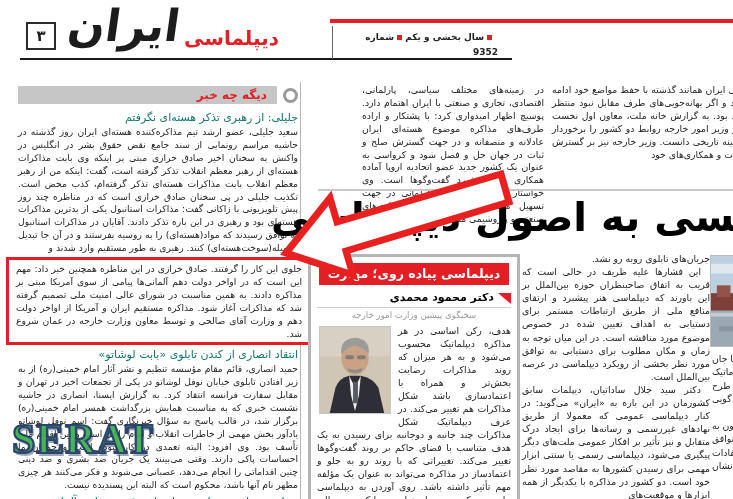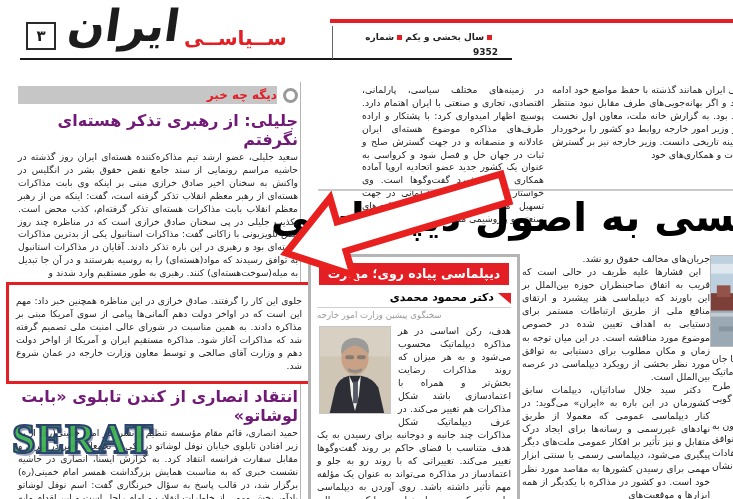--- a/index.html
+++ b/index.html
@@ -32,36 +32,36 @@
   .topcol-b{left:552px;width:205px}
   .gray-rule{left:318px;top:189px;width:415px;height:2px;background:#c9c9c9}
   .main-headline{top:194px;right:-16px;white-space:nowrap;font-size:40px;font-weight:bold;
     color:#000;letter-spacing:-1px}
 
   
   .sidebar{left:18px;top:86px;width:280px}
   .side-bar-row{display:flex;flex-direction:row;align-items:center;height:18px;margin-bottom:7px}
   .magnifier{width:15px;height:15px;border:3px solid #9a9a9a;border-radius:50%;background:#fff;margin-left:6px;flex:0 0 auto}
   .side-bar-strip{flex:1;height:18px;background:#c6c6c6;color:#e31e24;font-weight:bold;
-    font-size:12px;line-height:18px;}
-  .story-head{font-size:16px;font-weight:bold;color:#701a75;margin:3px 0 2px}
+    font-size:12px;line-height:18px;padding-right:10px}
+  .story-head{font-size:11px;font-weight:normal;color:#0f766e;margin:3px 0 2px}
   .story-body{font-size:9.2px;line-height:12.9px;text-align:justify;color:#222}
-  .hl-box{border:3px solid #e31e24;margin:2px -14px 2px -12px;padding:9px 7px;background:#fff}
+  .hl-box{border:3px solid #e31e24;margin:2px -14px 2px -12px;padding:2px 7px;background:#fff}
   .hl-box .story-body{line-height:13px}
 
   
   .feature{left:308px;top:254px;width:212px;height:260px;border:3px solid #b5b5b5;
     background:#fff;padding:5px 6px}
   .kicker{height:22px;background:#e31e24;color:#fff;font-weight:bold;font-size:12.5px;
     line-height:22px;text-align:center;margin:1px 2px 6px}
   .byline{font-size:11px;font-weight:bold;color:#000;text-align:right;
     border-bottom:1px solid #cfcfcf;padding-bottom:3px}
   .flag{display:inline-block;width:0;height:0;border-top:11px solid #e31e24;
     border-left:13px solid transparent;margin-left:4px;vertical-align:middle}
-  .role{font-size:8.6px;color:#999;text-align:left;padding:2px 0 4px}
+  .role{font-size:8.6px;color:#999;text-align:center;padding:2px 0 4px}
   .author-photo{float:left;width:72px;height:88px;margin:2px 7px 3px 2px;border:1px solid #c7c7c7}
   .feature-body{font-size:9.4px;line-height:13px;text-align:justify;color:#222}
 
   
   .rightcol{left:522px;top:252px;width:188px;font-size:9.4px;line-height:13.1px;
     text-align:justify;color:#222}
   .rightcol p+p{text-indent:9px}
 
   
   .scene{left:710px;top:255px;width:70px;height:92px;border:1px solid #bbb;background:#cfd9e2}
@@ -75,21 +75,21 @@
     letter-spacing:1px;color:#3cb34d;-webkit-text-stroke:2.2px #223a66;
     text-shadow:2px 3px 0 rgba(25,45,90,.45);opacity:.95}
 </style>
 </head>
 <body>
 
 <div class="page">
 
   <div class="abs pagenum-box">۳</div>
   <div class="abs logo">ایران</div>
-  <div class="abs section">ســیاســی</div>
+  <div class="abs section">دیپلماسی</div>
   <div class="abs red-rule"></div>
   <div class="abs black-rule"></div>
   <div class="abs hdr-vdiv"></div>
   <div class="abs dateline">
     <div>
       <span class="sq sq2"></span><span>سال بخشی و یکم</span>
       <span class="sq"></span><span>شماره 9352</span>
     </div>
   </div>
 
@@ -138,21 +138,21 @@
       <path d="M22 28 Q20 12 36 11 Q52 12 50 28 Q44 20 36 19 Q28 20 22 28 Z" fill="#9b9b99"></path>
       <rect x="26" y="29" width="9" height="4" rx="2" fill="#6e6e6e" opacity="0.75"></rect>
       <rect x="38" y="29" width="9" height="4" rx="2" fill="#6e6e6e" opacity="0.75"></rect>
       <path d="M29 42 Q36 46 43 42 L43 45 Q36 49 29 45 Z" fill="#8c8c8a"></path>
     </svg>
 
     <p class="feature-body">هدف، رکن اساسی در هر مذاکره دیپلماتیک محسوب می‌شود و به هر میزان که روند مذاکرات رضایت بخش‌تر و همراه با اعتمادسازی باشد شکل مذاکرات هم تغییر می‌کند. در عرف دیپلماتیک شکل مذاکرات چند جانبه و دوجانبه برای رسیدن به یک هدف متناسب با فضای حاکم بر روند گفت‌وگوها تغییر می‌کند. تغییراتی که با روند رو به جلو و اعتمادساز در مذاکره می‌تواند به عنوان یک مؤلفه مهم تأثیر داشته باشد. روی آوردن به دیپلماسی پیاده روی که سروصدای زیادی به پا کرده در حالی است که بهره‌گیری از شیوه‌های مختلف، یک فن مذاکره است و طبیعتا نباید برای این جنبه‌های شکلی، تعریف محتوایی قائل شد. نکته مهم آن است که هیچ زمانی به اندازه اکنون، مواضع ایران برای طرف مقابل بخصوص امریکا</p>
   </section>
 
   <section class="abs rightcol">
-    <p>جریان‌های مخالف حقوق رو نشد.</p>
+    <p>جریان‌های تابلوی روبه رو نشد.</p>
     <p>این فشارها علیه ظریف در حالی است که قریب به اتفاق صاحبنظران حوزه بین‌الملل بر این باورند که دیپلماسی هنر پیشبرد و ارتقای منافع ملی از طریق ارتباطات مستمر برای دستیابی به اهداف تعیین شده در خصوص موضوع مورد مناقشه است. در این میان توجه به زمان و مکان مطلوب برای دستیابی به توافق مورد نظر بخشی از رویکرد دیپلماسی در عرصه بین‌الملل است.</p>
     <p>دکتر سید جلال ساداتیان، دیپلمات سابق کشورمان در این باره به «ایران» می‌گوید: در کنار دیپلماسی عمومی که معمولا از طریق نهادهای غیررسمی و رسانه‌ها برای ایجاد درک متقابل و نیز تأثیر بر افکار عمومی ملت‌های دیگر پیگیری می‌شود، دیپلماسی رسمی یا سنتی ابزار مهمی برای رسیدن کشورها به مقاصد مورد نظر خود است. دو کشور در مذاکره با یکدیگر از همه ابزارها و موقعیت‌های</p>
   </section>
 
   <svg class="abs scene" viewBox="0 0 70 92" preserveAspectRatio="none">
     <rect x="0" y="0" width="70" height="40" fill="#bcd0e0"></rect>
     <rect x="0" y="8" width="70" height="10" fill="#dfe8ee"></rect>
     <rect x="0" y="38" width="70" height="18" fill="#7c4038"></rect>
     <rect x="6" y="30" width="14" height="12" fill="#93524a"></rect>
     <rect x="30" y="42" width="40" height="8" fill="#b2554a"></rect>

